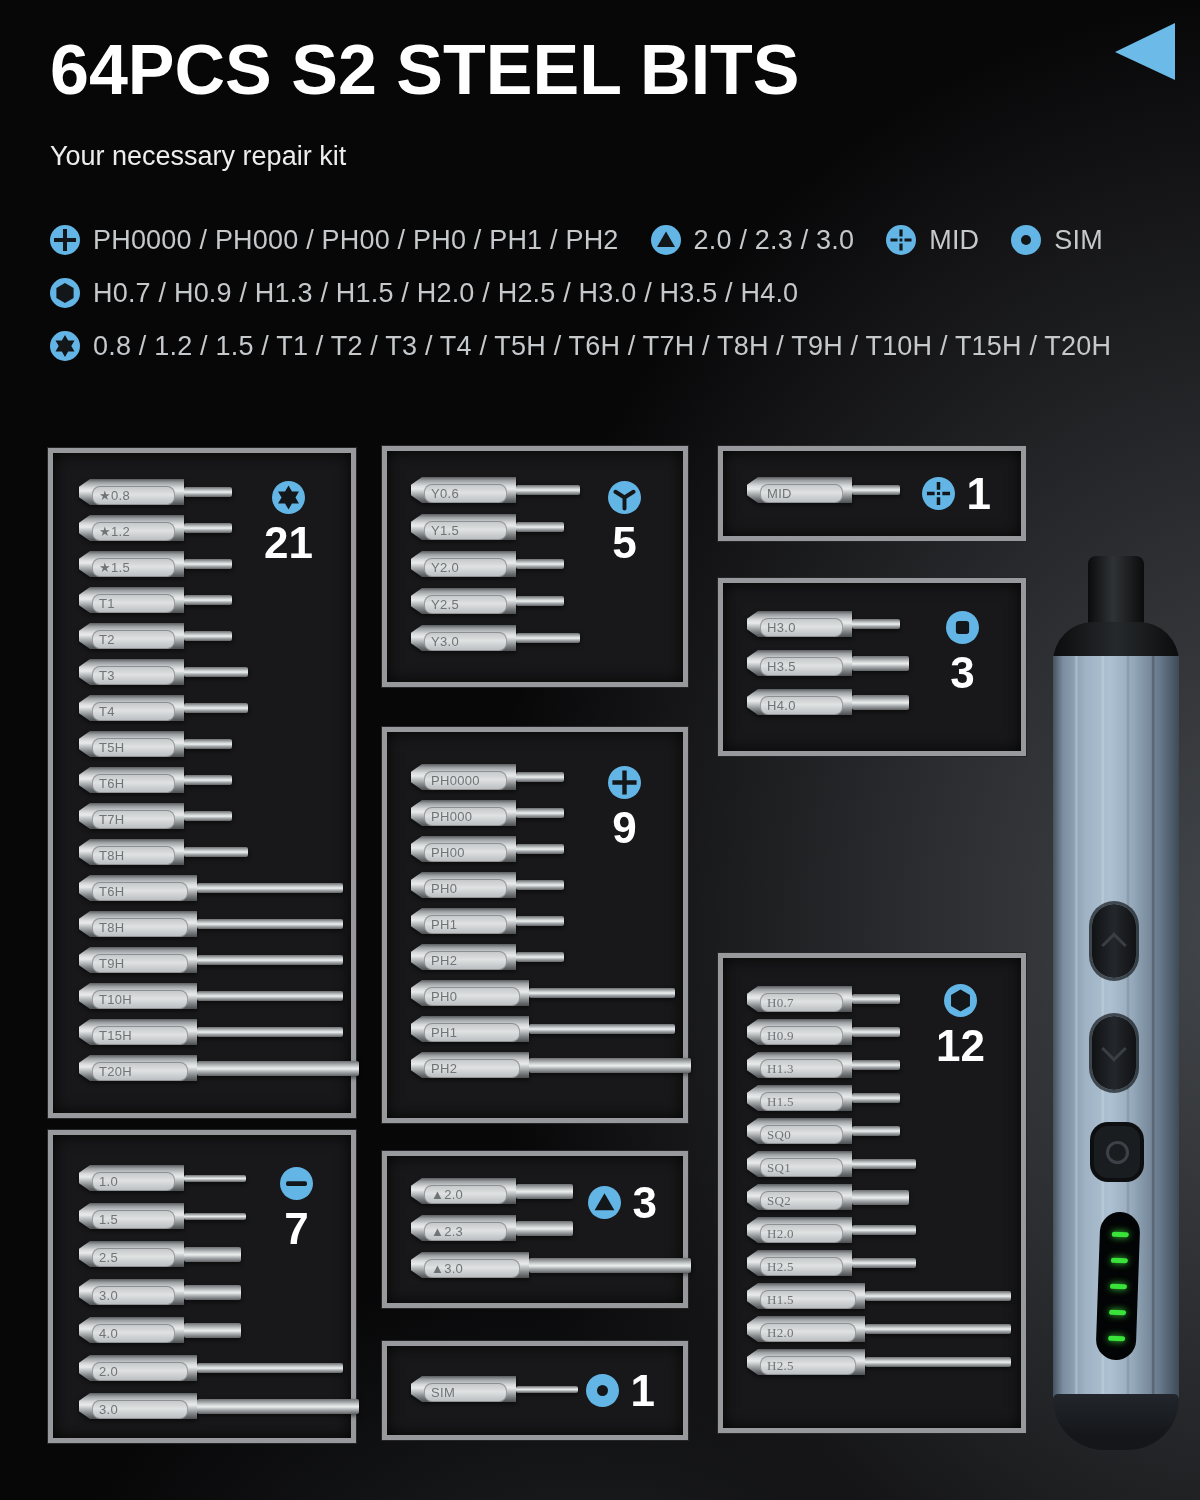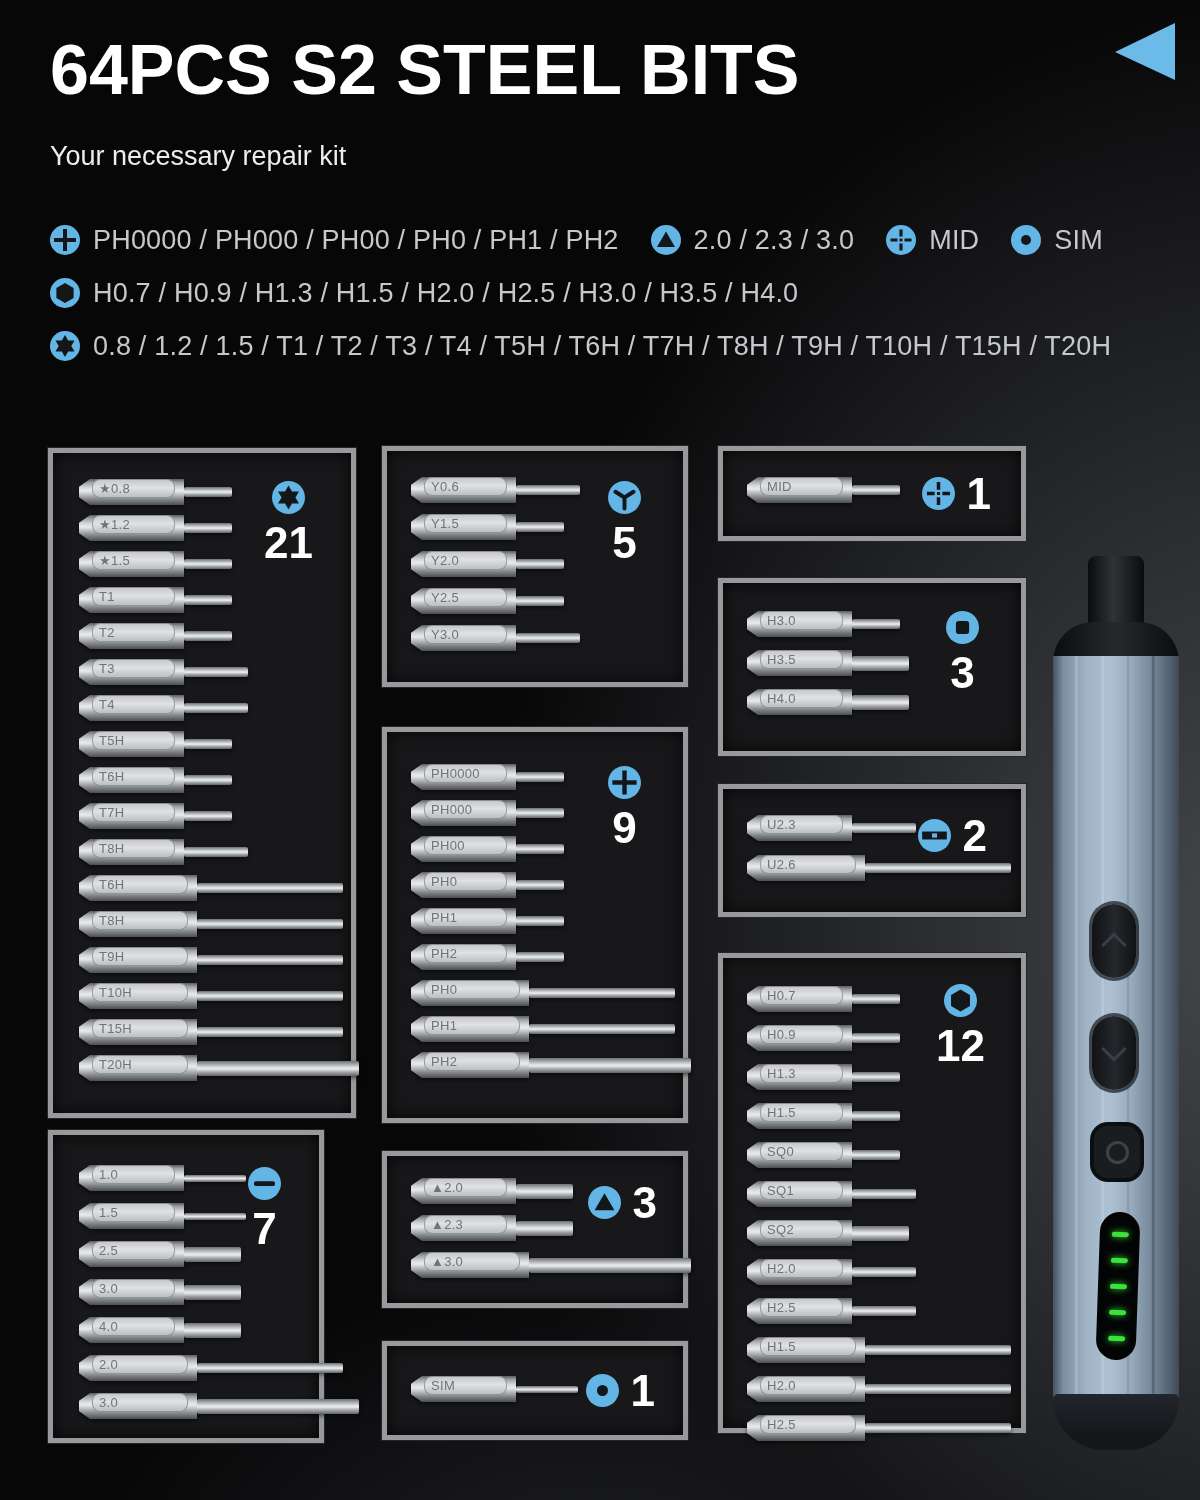--- a/index.html
+++ b/index.html
@@ -20,21 +20,21 @@
   .lrow{display:flex;align-items:center;gap:32px;height:40px;}
   .litem{display:flex;align-items:center;gap:13px;}
   .lic{width:30px;height:30px;flex:0 0 auto;}
   .ltext{font-size:27px;color:#c6c9cb;letter-spacing:0.2px;white-space:nowrap;}
 
   
   .panel{position:absolute;box-sizing:border-box;border:5px solid #97999c;background:#18181a;
     box-shadow:inset 0 0 16px rgba(0,0,0,0.85), 0 0 0 1px #252527;}
   .bits{position:absolute;inset:0;display:flex;flex-direction:column;}
   .bit{display:flex;align-items:center;height:26px;flex:0 0 auto;filter:drop-shadow(0 2px 2px rgba(0,0,0,0.55));}
-  .shank{position:relative;width:105px;height:26px;flex:0 0 auto;display:flex;align-items:flex-start;
+  .shank{position:relative;width:105px;height:26px;flex:0 0 auto;display:flex;align-items:flex-end;
     background:linear-gradient(180deg,#595d60 0%,#9ea2a5 14%,#d8dadb 34%,#e8eaeb 46%,#c3c6c8 58%,#84888b 78%,#4c4f52 100%);
     clip-path:polygon(11px 0,100% 0,100% 100%,11px 100%,0 70%,0 30%);}
   .lbl{flex:1;margin:0 9px 0 13px;font-size:13px;line-height:17px;color:#6f7477;letter-spacing:0.3px;
     background:linear-gradient(180deg,#c6c9cb,#dfe1e2 45%,#bcc0c2);border:1px solid rgba(90,94,97,0.5);
     border-radius:8px;padding:0 6px;white-space:nowrap;overflow:hidden;}
   .tip{width:48px;height:10px;flex:0 0 auto;border-radius:2px;
     background:linear-gradient(180deg,#6c7073,#d6d9da 40%,#eceeee 52%,#a9adb0 72%,#5f6366);}
   .bit.med .tip{width:64px;}
   .bit.wide .tip{width:57px;height:15px;}
   .bit.thin .tip{width:62px;height:7px;}
@@ -284,21 +284,21 @@
         </div>
     </div>
     <div class="badge stack" style="right:38px;top:28px;margin-left:32px;">
       <svg class="bicon">
           <use href="#ic-tx"></use>
         </svg>
       <span class="bnum">21</span>
     </div>
   </div>
 
-  <div class="panel" style="left:48px;top:1130px;width:276px;height:313px;">
+  <div class="panel" style="left:48px;top:1130px;width:308px;height:313px;">
     <div class="bits" style="padding:30px 0 0 26px;gap:12px;">
       <div class="bit thin">
           <div class="shank">
             <span class="lbl">1.0</span>
           </div>
           <div class="tip"></div>
         </div>
       <div class="bit thin">
           <div class="shank">
             <span class="lbl">1.5</span>
@@ -535,45 +535,23 @@
         </div>
     </div>
     <div class="badge stack" style="right:42px;top:28px;">
       <svg class="bicon">
           <use href="#ic-sq"></use>
         </svg>
       <span class="bnum">3</span>
     </div>
   </div>
 
-  <div class="panel" style="left:718px;top:784px;width:308px;height:133px;">
-    <div class="bits" style="padding:26px 0 0 24px;gap:14px;">
-      <div class="bit med">
-          <div class="shank">
-            <span class="lbl">U2.3</span>
-          </div>
-          <div class="tip"></div>
-        </div>
-      <div class="bit long">
-          <div class="shank">
-            <span class="lbl">U2.6</span>
-          </div>
-          <div class="tip"></div>
-        </div>
-    </div>
-    <div class="badge" style="right:34px;top:26px;">
-      <svg class="bicon">
-          <use href="#ic-u"></use>
-        </svg>
-      <span class="bnum">2</span>
-    </div>
-  </div>
 
   <div class="panel" style="left:718px;top:953px;width:308px;height:480px;">
-    <div class="bits" style="padding:28px 0 8px 24px;gap:13px;">
+    <div class="bits" style="padding:28px 0 8px 24px;gap:7px;font-family:Liberation Serif, serif;">
       <div class="bit">
           <div class="shank">
             <span class="lbl">H0.7</span>
           </div>
           <div class="tip"></div>
         </div>
       <div class="bit">
           <div class="shank">
             <span class="lbl">H0.9</span>
           </div>

